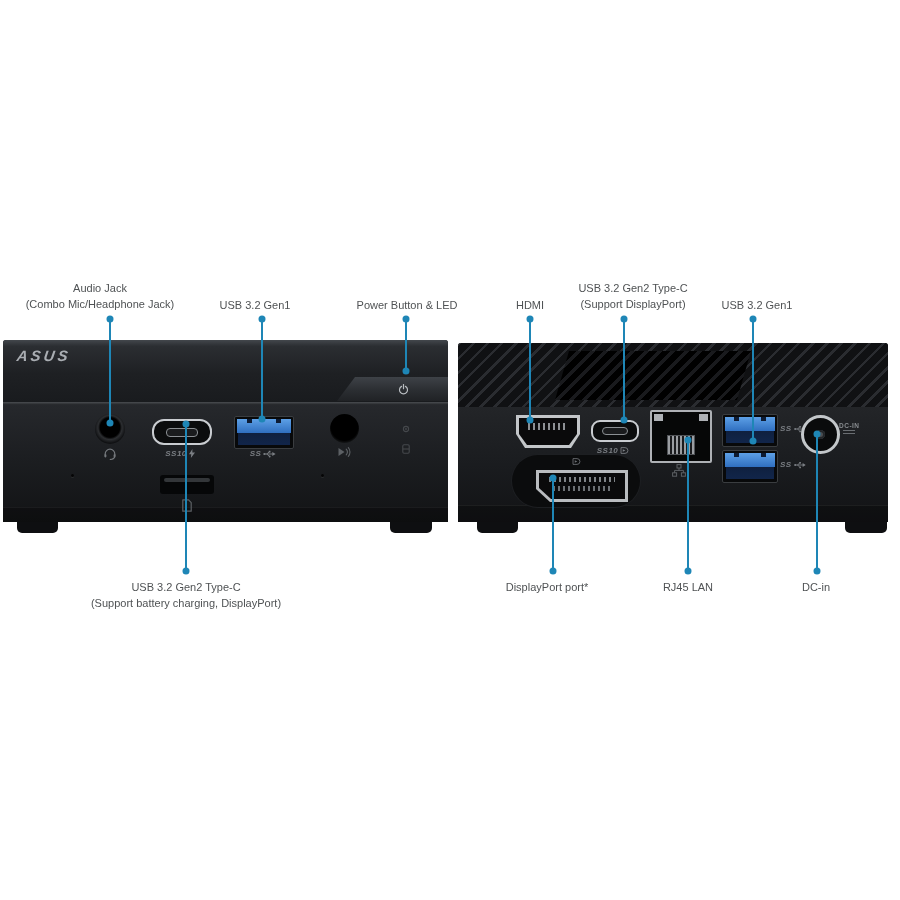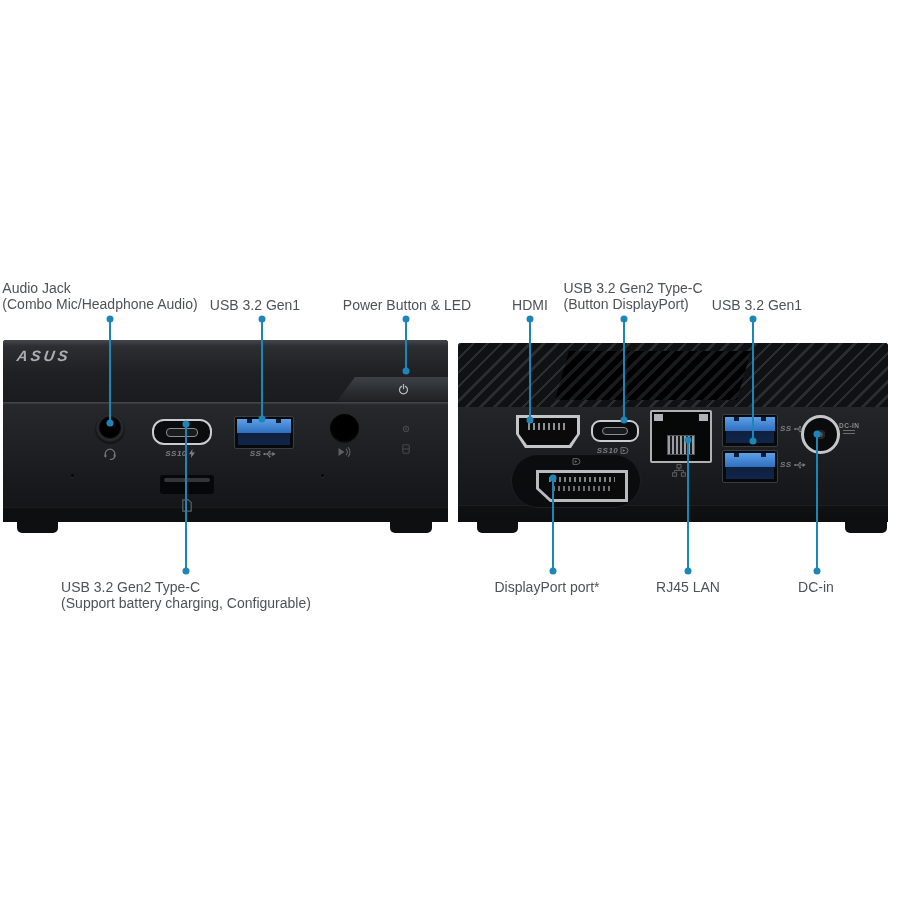--- a/index.html
+++ b/index.html
@@ -6,21 +6,21 @@
   body{
     width:900px;height:900px;background:#ffffff;
     font-family:"Liberation Sans", sans-serif;
     position:relative;overflow:hidden;
   }
   .stage{position:absolute;left:0;top:0;width:900px;height:900px;background:#ffffff;}
 
   
   .co-label{
     position:absolute;transform:translateX(-50%);
-    font-size:14px;line-height:16px;color:#4f5254;text-align:left;white-space:nowrap;
+    font-size:11px;line-height:16px;color:#4f5254;text-align:center;white-space:nowrap;
   }
   .co-line{position:absolute;width:2px;transform:translateX(-50%);background:var(--accent,#1e86b6);}
   .co-dot{position:absolute;width:7px;height:7px;border-radius:50%;transform:translate(-50%,-50%);background:var(--accent,#1e86b6);}
 
   
   .lb-audio{left:100px;top:280px;}
   .lb-usbf{left:255px;top:297px;}
   .lb-power{left:407px;top:297px;}
   .lb-hdmi{left:530px;top:297px;}
   .lb-usbcr{left:633px;top:280px;}
@@ -306,21 +306,21 @@
         </div>
       </div>
     </div>
 
     <div class="foot" style="left:19px;width:41px;"></div>
     <div class="foot" style="left:387px;width:42px;"></div>
   </div>
 
   <div class="co-label lb-audio">
     <div>Audio Jack</div>
-    <div>(Combo Mic/Headphone Audio)</div>
+    <div>(Combo Mic/Headphone Jack)</div>
   </div>
   <div class="co-dot" style="left:110px;top:319px;"></div>
   <div class="co-line" style="left:110px;top:322px;height:98px;"></div>
   <div class="co-dot" style="left:110px;top:423px;"></div>
 
   <div class="co-label lb-usbf">USB 3.2 Gen1</div>
   <div class="co-dot" style="left:262px;top:319px;"></div>
   <div class="co-line" style="left:262px;top:322px;height:94px;"></div>
   <div class="co-dot" style="left:262px;top:419px;"></div>
 
@@ -329,37 +329,37 @@
   <div class="co-line" style="left:406px;top:322px;height:46px;"></div>
   <div class="co-dot" style="left:406px;top:371px;"></div>
 
   <div class="co-label lb-hdmi">HDMI</div>
   <div class="co-dot" style="left:530px;top:319px;"></div>
   <div class="co-line" style="left:530px;top:322px;height:95px;"></div>
   <div class="co-dot" style="left:530px;top:420px;"></div>
 
   <div class="co-label lb-usbcr">
     <div>USB 3.2 Gen2 Type-C</div>
-    <div>(Button DisplayPort)</div>
+    <div>(Support DisplayPort)</div>
   </div>
   <div class="co-dot" style="left:624px;top:319px;"></div>
   <div class="co-line" style="left:624px;top:322px;height:95px;"></div>
   <div class="co-dot" style="left:624px;top:420px;"></div>
 
   <div class="co-label lb-usbr">USB 3.2 Gen1</div>
   <div class="co-dot" style="left:753px;top:319px;"></div>
   <div class="co-line" style="left:753px;top:322px;height:116px;"></div>
   <div class="co-dot" style="left:753px;top:441px;"></div>
 
   <div class="co-dot" style="left:186px;top:424px;"></div>
   <div class="co-line" style="left:186px;top:427px;height:141px;"></div>
   <div class="co-dot" style="left:186px;top:571px;"></div>
   <div class="co-label lb-usbcf">
     <div>USB 3.2 Gen2 Type-C</div>
-    <div>(Support battery charging, Configurable)</div>
+    <div>(Support battery charging, DisplayPort)</div>
   </div>
 
   <div class="co-dot" style="left:553px;top:478px;"></div>
   <div class="co-line" style="left:553px;top:481px;height:87px;"></div>
   <div class="co-dot" style="left:553px;top:571px;"></div>
   <div class="co-label lb-conf">DisplayPort port*</div>
 
   <div class="co-dot" style="left:688px;top:440px;"></div>
   <div class="co-line" style="left:688px;top:443px;height:125px;"></div>
   <div class="co-dot" style="left:688px;top:571px;"></div>

